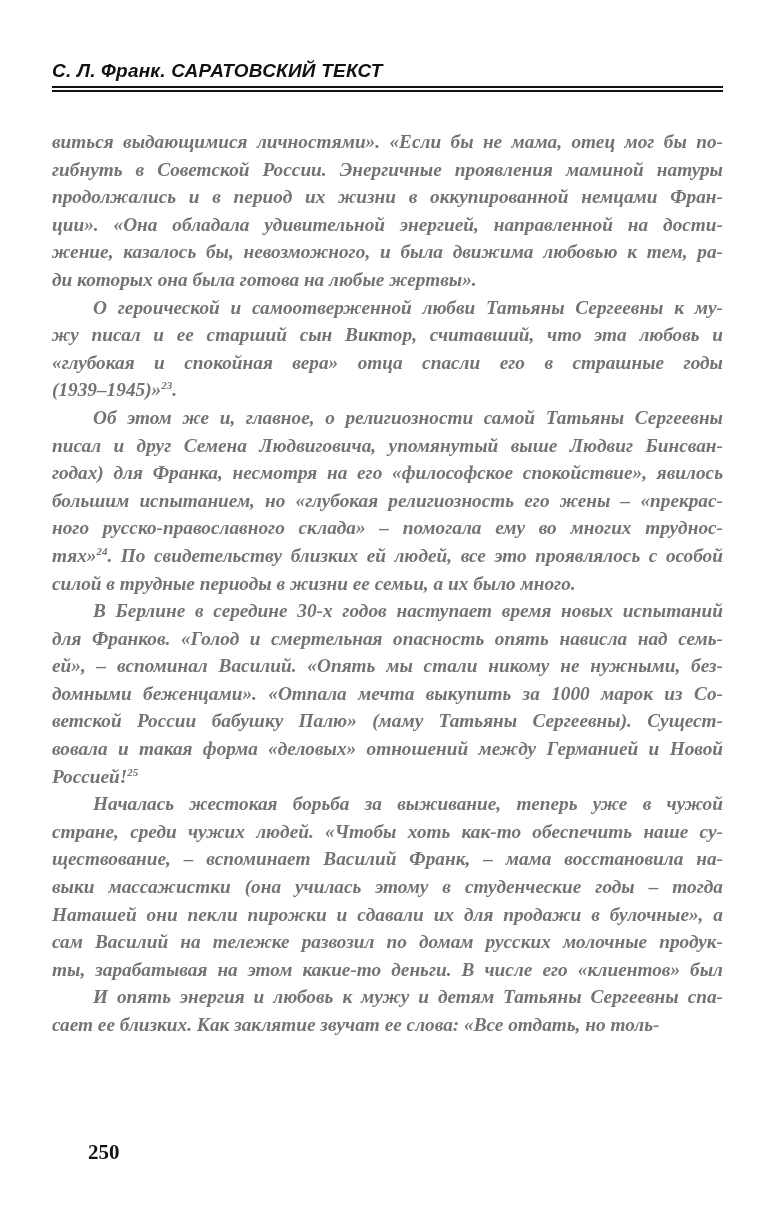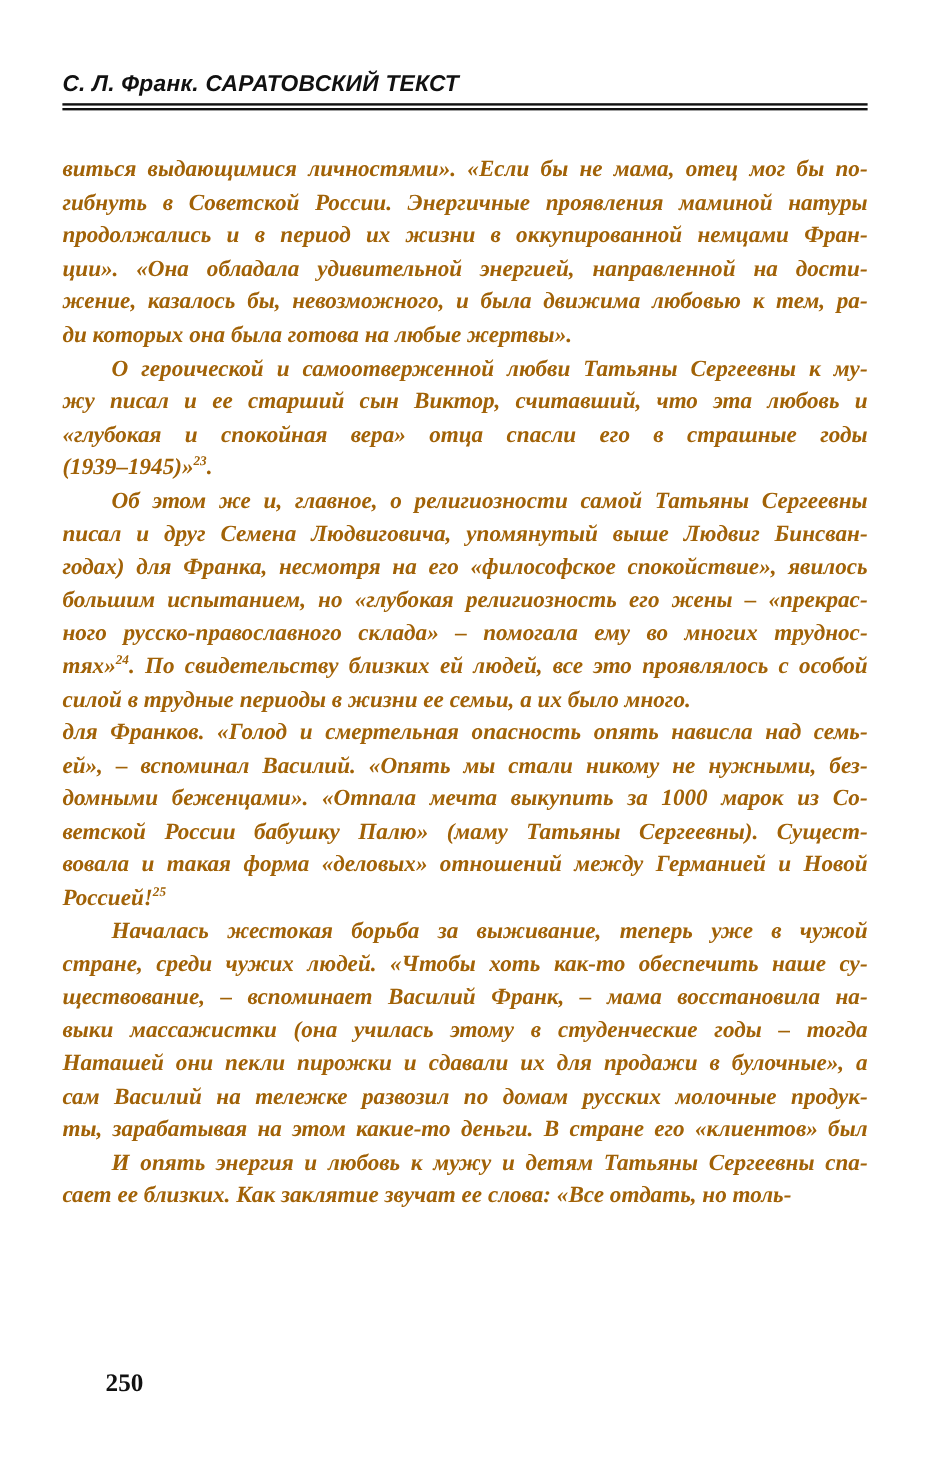--- a/index.html
+++ b/index.html
@@ -10,21 +10,21 @@
     font-family: "Liberation Sans", "DejaVu Sans", sans-serif;
     font-style: italic; font-size: 19px; letter-spacing: 0.2px; color: #111;
     white-space: nowrap;
   }
   .rule { position: absolute; left: 52px; width: 671px; background: #111; }
   .rule.r1 { top: 86px; height: 2px; }
   .rule.r2 { top: 90px; height: 2px; }
   .body-text {
     position: absolute; left: 52px; top: 128px; width: 671px;
     font-family: "Liberation Serif", "DejaVu Serif", serif;
-    font-style: italic; font-size: 19.3px; line-height: 27.6px; color: #a16207;
+    font-style: italic; font-size: 19.3px; line-height: 27.6px; color: #737373;
   }
   .line { display: block; height: 27.6px; white-space: nowrap; text-align: justify; text-align-last: justify; }
   .line.last { text-align-last: left; }
   .line.indent { padding-left: 41px; }
   sup { font-size: 11px; line-height: 0; vertical-align: super; }
   .page-number {
     position: absolute; left: 52px; top: 1140px;
     font-family: "Liberation Serif", "DejaVu Serif", serif;
     font-size: 21px; color: #111; margin-left: 36px;
   }
@@ -55,35 +55,36 @@
       <div>
         <span class="line indent"><span>Об этом же и, главное, о религиозности самой Татьяны Сергеевны</span></span>
         <span class="line"><span>писал и друг Семена Людвиговича, упомянутый выше Людвиг Бинсван-</span></span>
         <span class="line"><span>годах) для Франка, несмотря на его «философское спокойствие», явилось</span></span>
         <span class="line"><span>большим испытанием, но «глубокая религиозность его жены – «прекрас-</span></span>
         <span class="line"><span>ного русско-православного склада» – помогала ему во многих труднос-</span></span>
         <span class="line"><span>тях»</span><sup>24</sup><span>. По свидетельству близких ей людей, все это проявлялось с особой</span></span>
         <span class="line last"><span>силой в трудные периоды в жизни ее семьи, а их было много.</span></span>
       </div>
       <div>
+        <span class="line indent"><span>В Берлине в середине 30-х годов наступает время новых испытаний</span></span>
         <span class="line"><span>для Франков. «Голод и смертельная опасность опять нависла над семь-</span></span>
         <span class="line"><span>ей», – вспоминал Василий. «Опять мы стали никому не нужными, без-</span></span>
         <span class="line"><span>домными беженцами». «Отпала мечта выкупить за 1000 марок из Со-</span></span>
         <span class="line"><span>ветской России бабушку Палю» (маму Татьяны Сергеевны). Сущест-</span></span>
         <span class="line"><span>вовала и такая форма «деловых» отношений между Германией и Новой</span></span>
         <span class="line last"><span>Россией!</span><sup>25</sup></span>
       </div>
       <div>
         <span class="line indent"><span>Началась жестокая борьба за выживание, теперь уже в чужой</span></span>
         <span class="line"><span>стране, среди чужих людей. «Чтобы хоть как-то обеспечить наше су-</span></span>
         <span class="line"><span>ществование, – вспоминает Василий Франк, – мама восстановила на-</span></span>
         <span class="line"><span>выки массажистки (она училась этому в студенческие годы – тогда</span></span>
         <span class="line"><span>Наташей они пекли пирожки и сдавали их для продажи в булочные», а</span></span>
         <span class="line"><span>сам Василий на тележке развозил по домам русских молочные продук-</span></span>
-        <span class="line"><span>ты, зарабатывая на этом какие-то деньги. В стране его «клиентов» был</span></span>
+        <span class="line"><span>ты, зарабатывая на этом какие-то деньги. В числе его «клиентов» был</span></span>
       </div>
       <div>
         <span class="line indent"><span>И опять энергия и любовь к мужу и детям Татьяны Сергеевны спа-</span></span>
         <span class="line last"><span>сает ее близких. Как заклятие звучат ее слова: «Все отдать, но толь-</span></span>
       </div>
     </div>
 
   <div class="page-number">250</div>
 </div>
 

